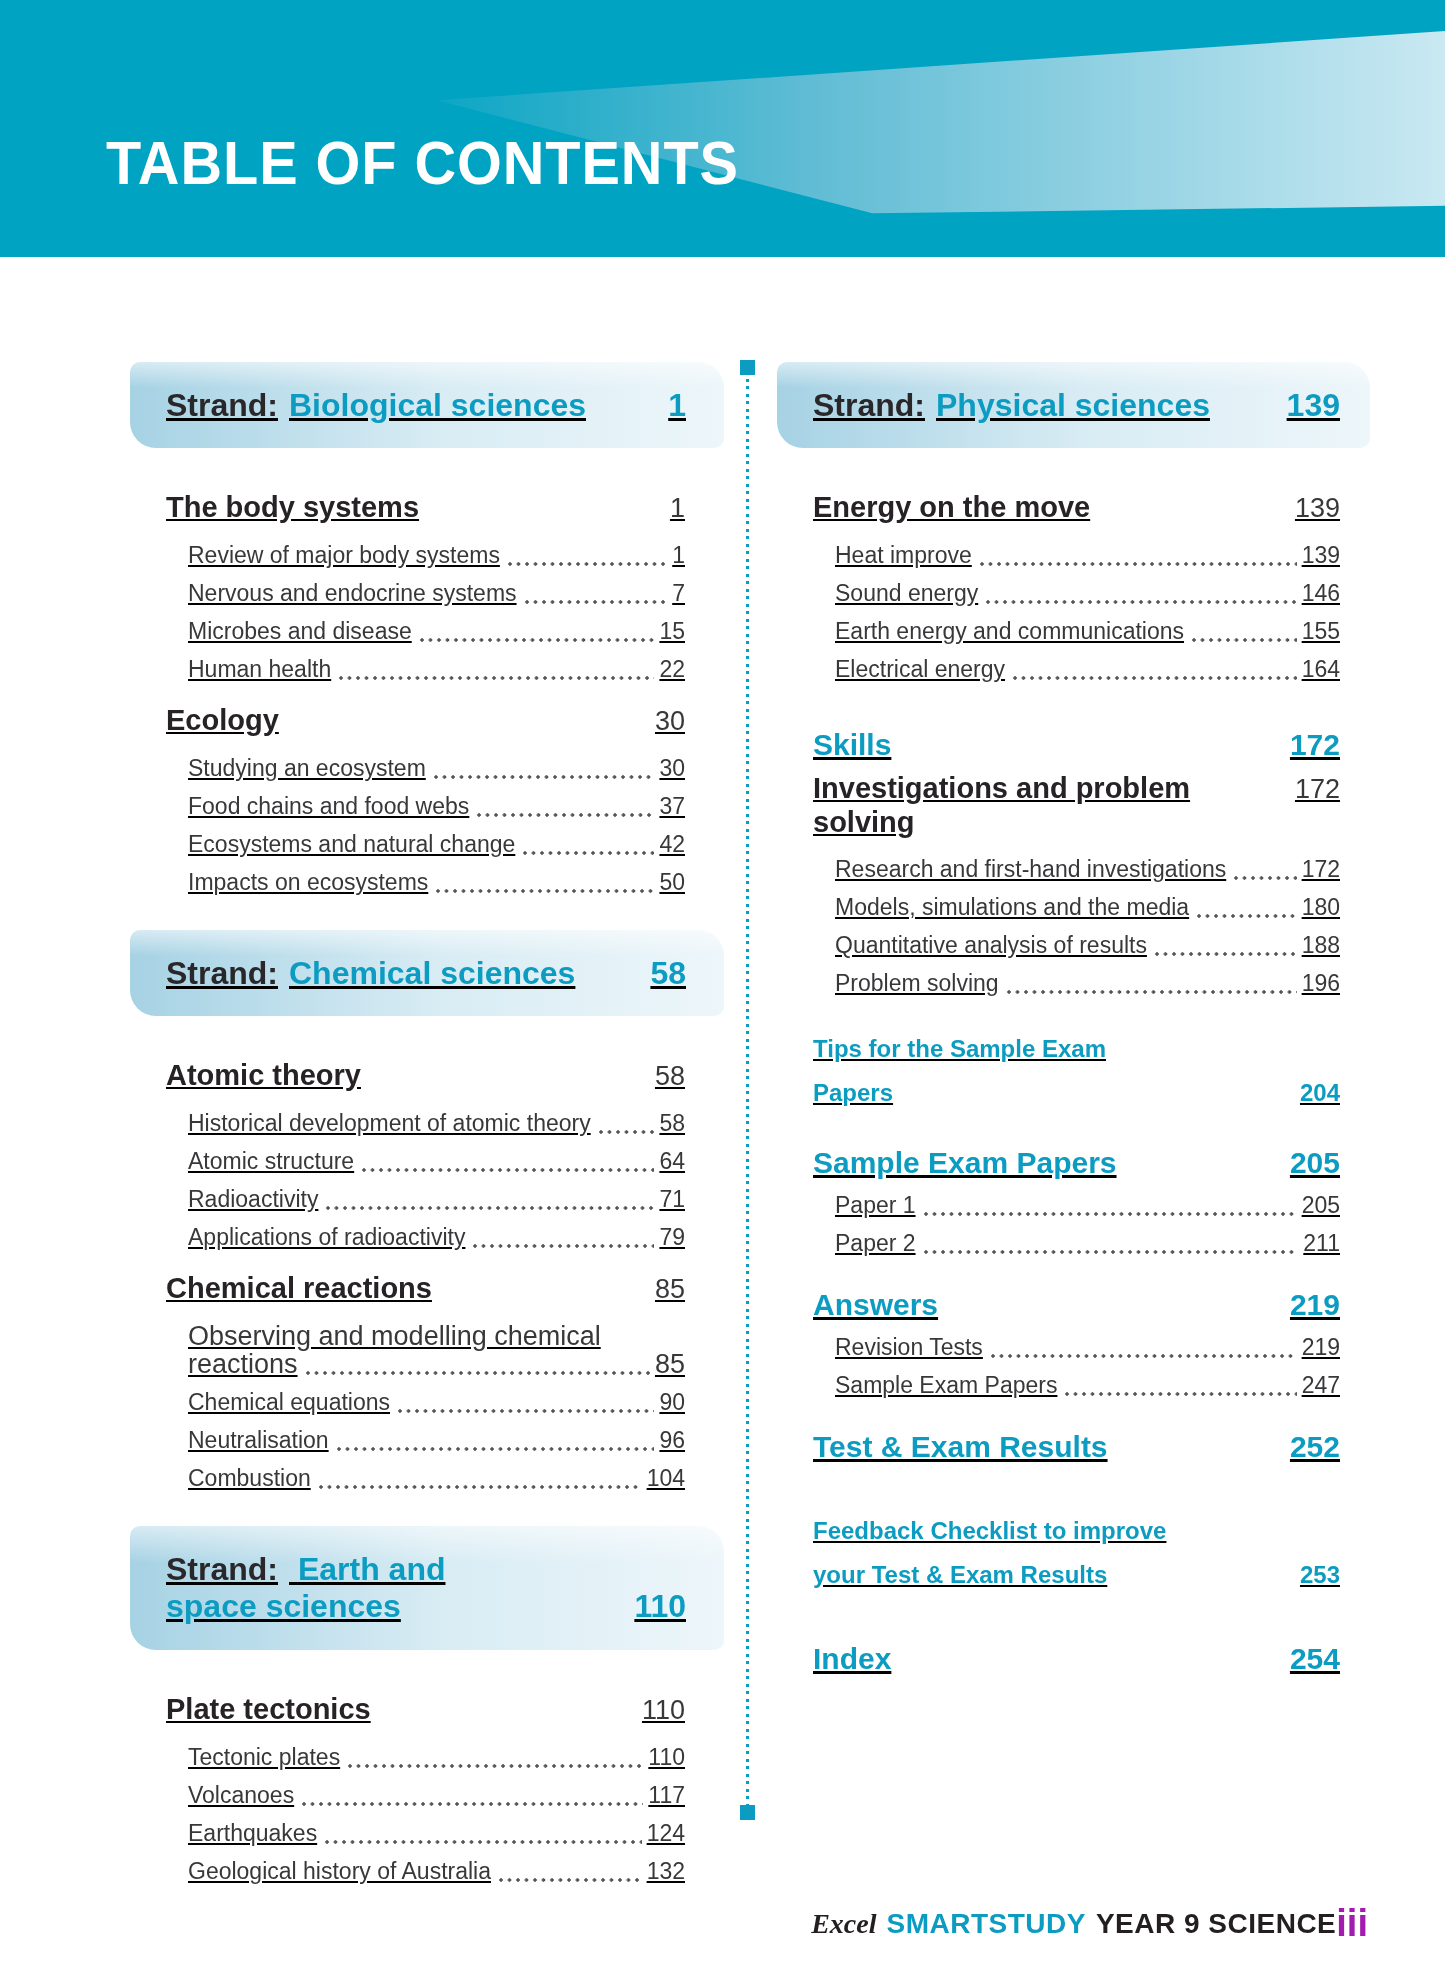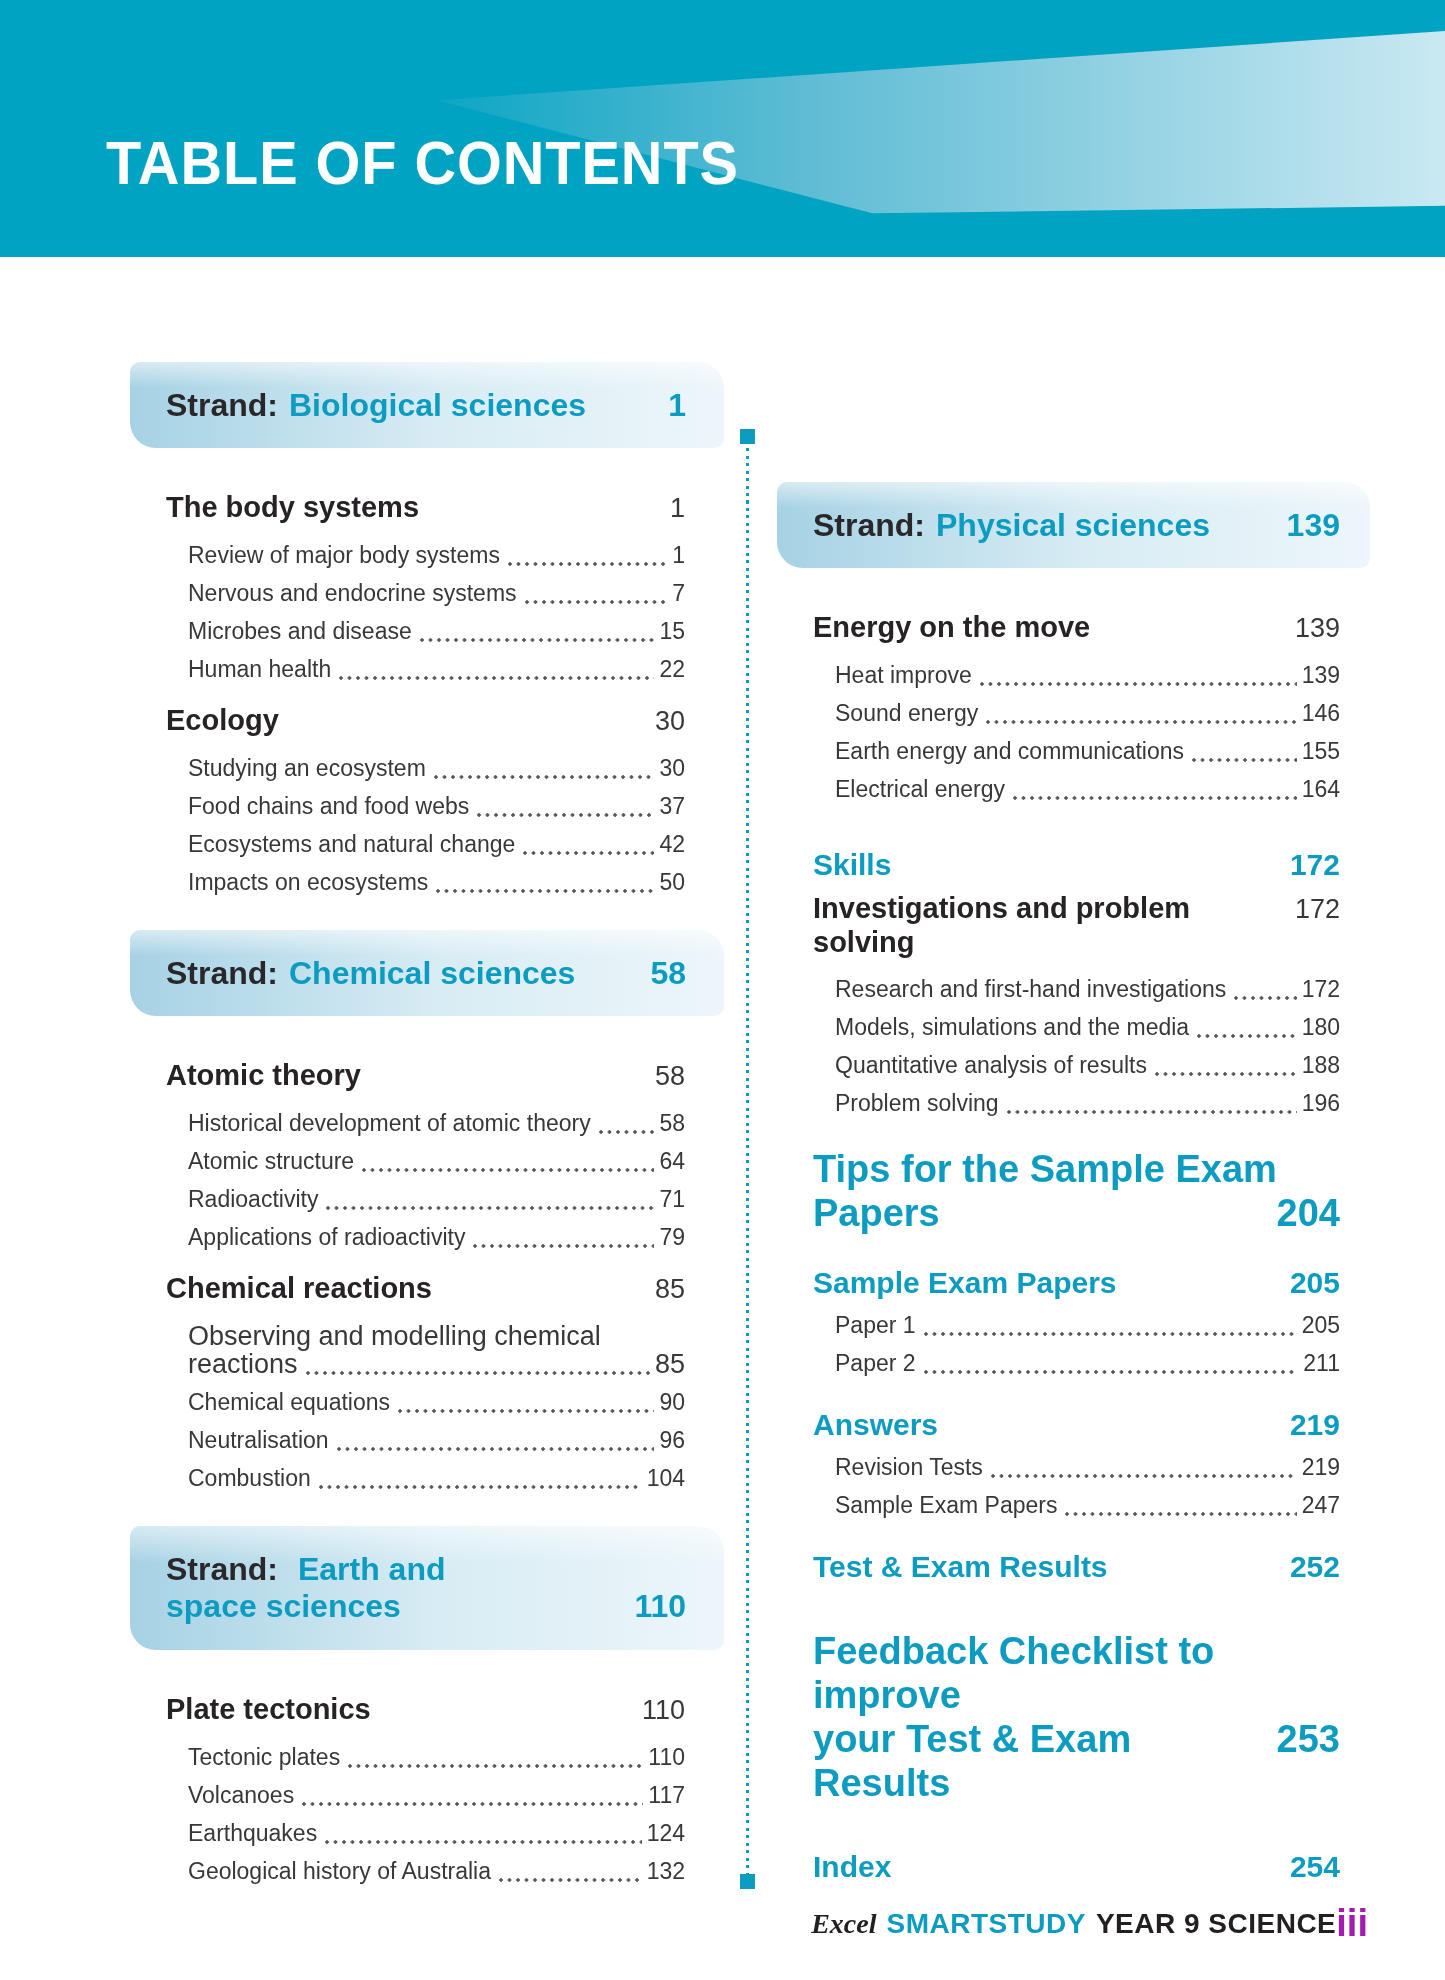--- a/index.html
+++ b/index.html
@@ -15,21 +15,21 @@
     background:linear-gradient(90deg, #00a3c2 26%, #5fbcd4 55%, #cdeaf3 100%);
     clip-path:polygon(29.8% 39%, 100% 11.5%, 100% 80%, 59.5% 83%);
   }
   .band-title {
     position:absolute; left:106px; top:132px; color:#ffffff;
     font-size:62px; font-weight:bold; letter-spacing:1px; line-height:1;
     transform:scaleX(.93); transform-origin:left top; white-space:nowrap;
   }
 
   
-  .columns { position:absolute; top:362px; left:130px; display:flex; align-items:flex-end; }
+  .columns { position:absolute; top:362px; left:130px; display:flex; align-items:flex-start;text-decoration:underline; }
   .col { display:flex; flex-direction:column; }
   .col-left  { width:594px; }
   .col-right { width:593px; }
 
   
   .divider { width:3px; height:1452px; margin:2px 28px 0 22px; position:relative;
     background-image:repeating-linear-gradient(to bottom, #0d9cc1 0 3px, rgba(0,0,0,0) 3px 7.5px); }
   .divider::before, .divider::after { content:''; position:absolute; left:-6px; width:15px; height:15px; background:#0d9cc1; }
   .divider::before { top:-4px; }
   .divider::after  { bottom:-4px; }
@@ -63,21 +63,21 @@
     background-size:8.5px 6px; background-repeat:repeat-x; background-position:left bottom; }
   .toc-item-2line { display:block; margin-top:10px; padding:0 39px 0 58px; font-size:27px; color:#39373a; line-height:28px; }
   .toc-item-2line .wrap-line1 { margin-bottom:0; }
   .toc-item-2line .wrap-line2 { display:flex; align-items:baseline; }
 
   
   .teal-heading { display:flex; align-items:baseline; margin-top:30px; padding:0 30px 0 36px;
     font-size:30px; font-weight:bold; color:#0d9cc1; line-height:36px; }
   .teal-heading .teal-page { margin-left:auto; }
   .teal-heading-2line { display:block; margin-top:30px; padding:0 30px 0 36px;
-    font-size:38px; font-weight:bold; color:#0d9cc1; line-height:44px; }
+    font-size:24px; font-weight:bold; color:#0d9cc1; line-height:44px; }
   .teal-heading-2line .t-line2 { display:flex; align-items:baseline; }
   .teal-heading-2line .teal-page { margin-left:auto; }
   .mt-lg { margin-top:44px; }
   .mt-sm { margin-top:8px; }
 
   .col-right .section-header { padding:0 30px 0 36px; }
   .col-right .toc-item, .col-right .toc-item-2line { padding:0 30px 0 58px; }
   .col-right .strand-banner { padding:0 30px 0 36px; }
 
   

